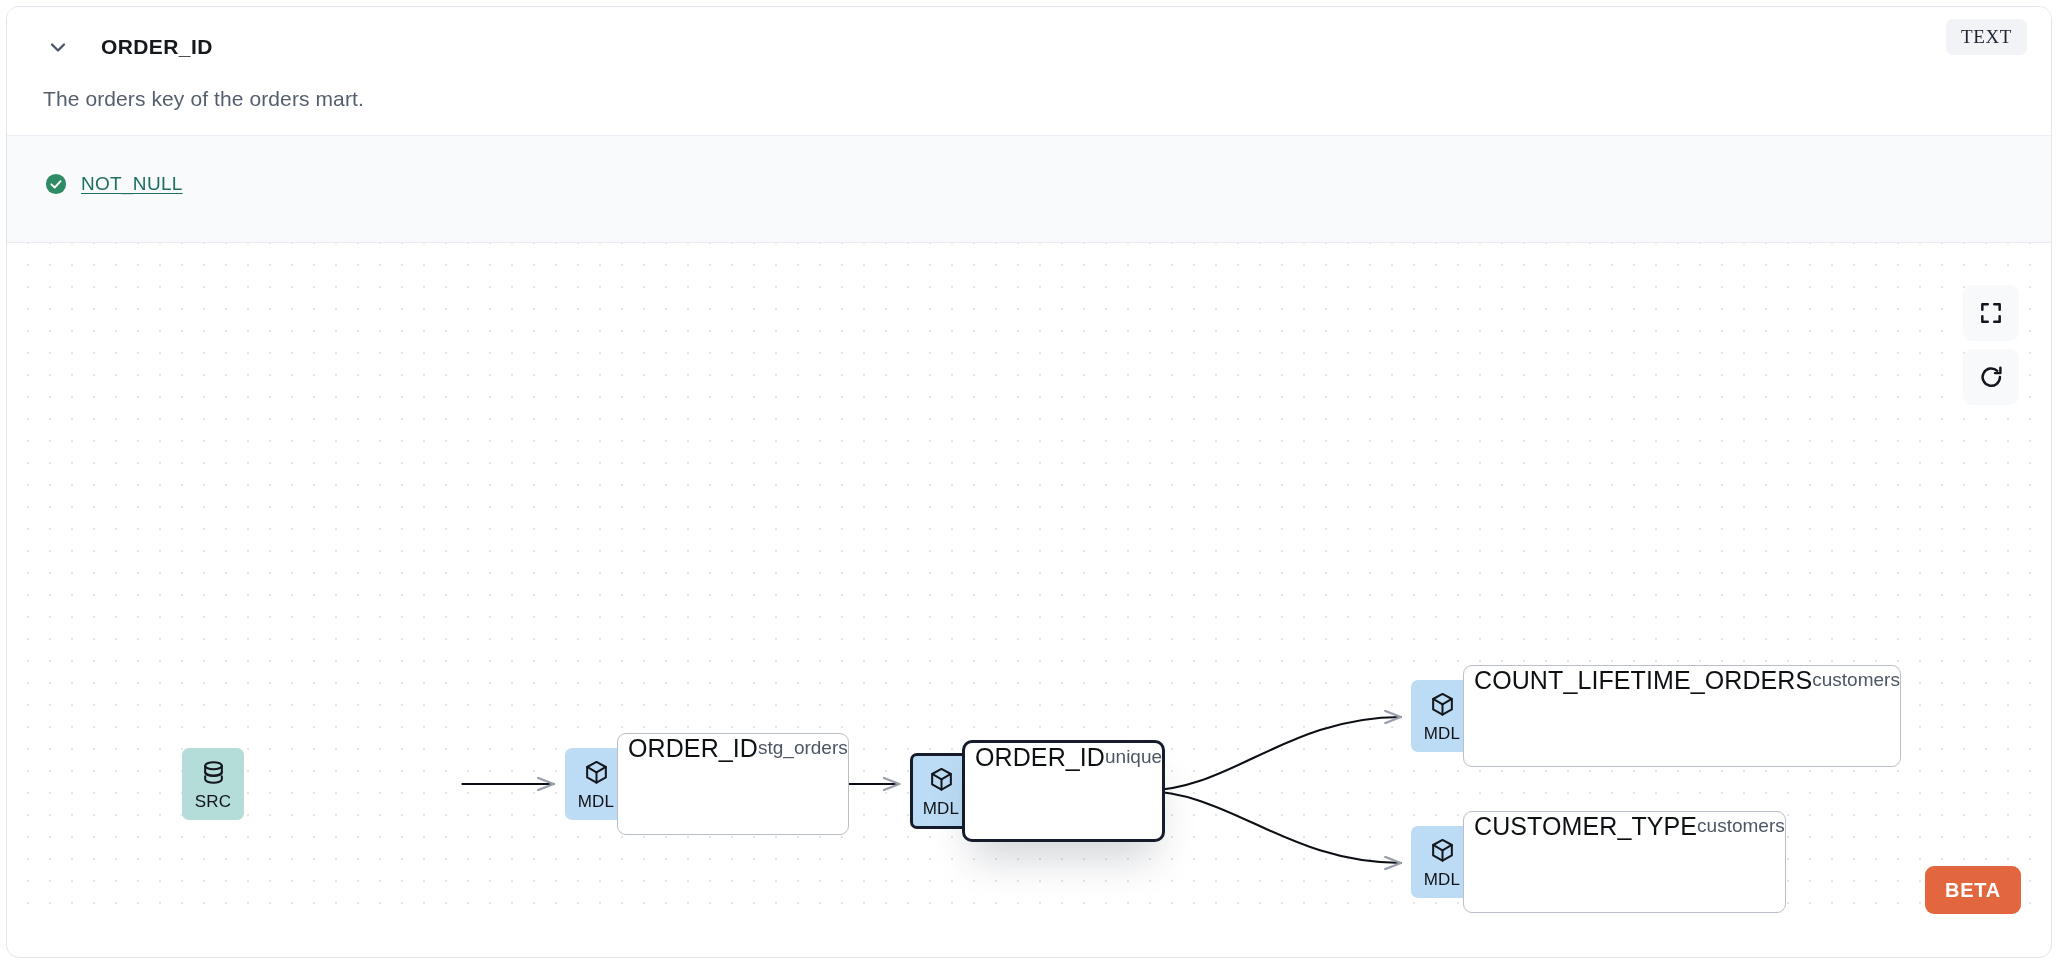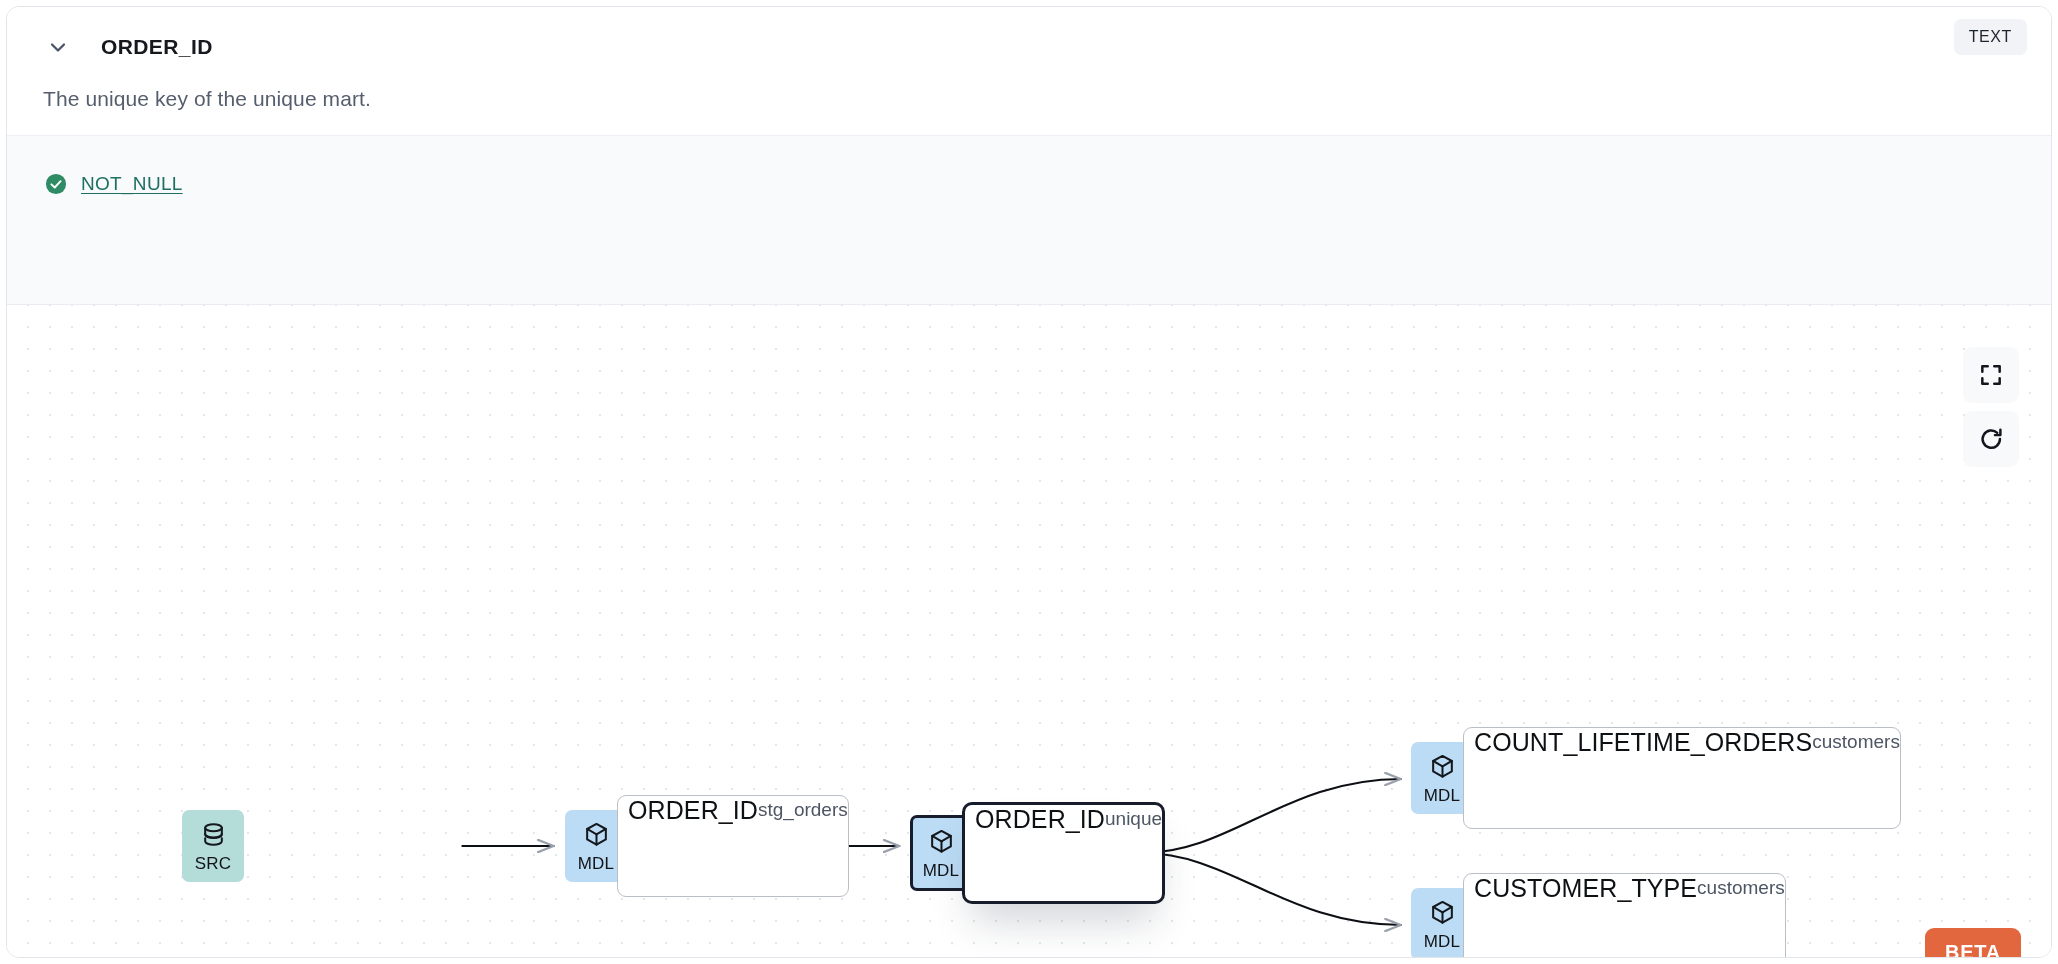--- a/index.html
+++ b/index.html
@@ -66,39 +66,40 @@
   .type-badge {
     position: absolute;
     right: 24px;
     top: 12px;
     height: 36px;
     padding: 0 15px;
     display: flex;
     align-items: center;
     background: #f1f3f6;
     border-radius: 7px;
-    font-size: 16px;
+    font-size: 19px;
     letter-spacing: 0.6px;
     color: #1d2430;
     cursor: pointer;
+    font-family: Liberation Serif, serif;
   }
 
   .description {
     position: absolute;
     left: 36px;
     top: 80px;
     font-size: 21px;
     color: #555e6d;
     letter-spacing: 0.1px;
   }
 
   
   .tests {
     position: relative;
-    height: 170px;
+    height: 108px;
     background: #f8fafc;
     border-top: 1px solid #eceff3;
     border-bottom: 1px solid #e9ecf1;
     padding-top: 26px;
   }
 
   .test-row {
     display: flex;
     align-items: center;
     height: 44px;
@@ -283,21 +284,21 @@
       <div class="chevron-btn">
         <svg width="24" height="24" viewBox="0 0 24 24" fill="none" stroke="#4b5565" stroke-width="2.3" stroke-linecap="round" stroke-linejoin="round">
           <polyline points="6,9.5 12,15.5 18,9.5"></polyline>
         </svg>
       </div>
       <div class="page-title">ORDER_ID</div>
     </div>
 
     <div class="type-badge">TEXT</div>
 
-    <div class="description">The unique key of the unique mart.</div>
+    <div class="description">The orders key of the orders mart.</div>
   </div>
 
   <div class="tests">
 
     <div class="test-row">
       <svg class="check-icon" viewBox="0 0 24 24">
         <circle cx="12" cy="12" r="11" fill="#2e8b63"></circle>
         <polyline points="7,12.4 10.6,15.8 17,8.9" fill="none" stroke="#ffffff" stroke-width="2.1" stroke-linecap="round" stroke-linejoin="round"></polyline>
       </svg>
       <span class="test-link">NOT_NULL</span>

